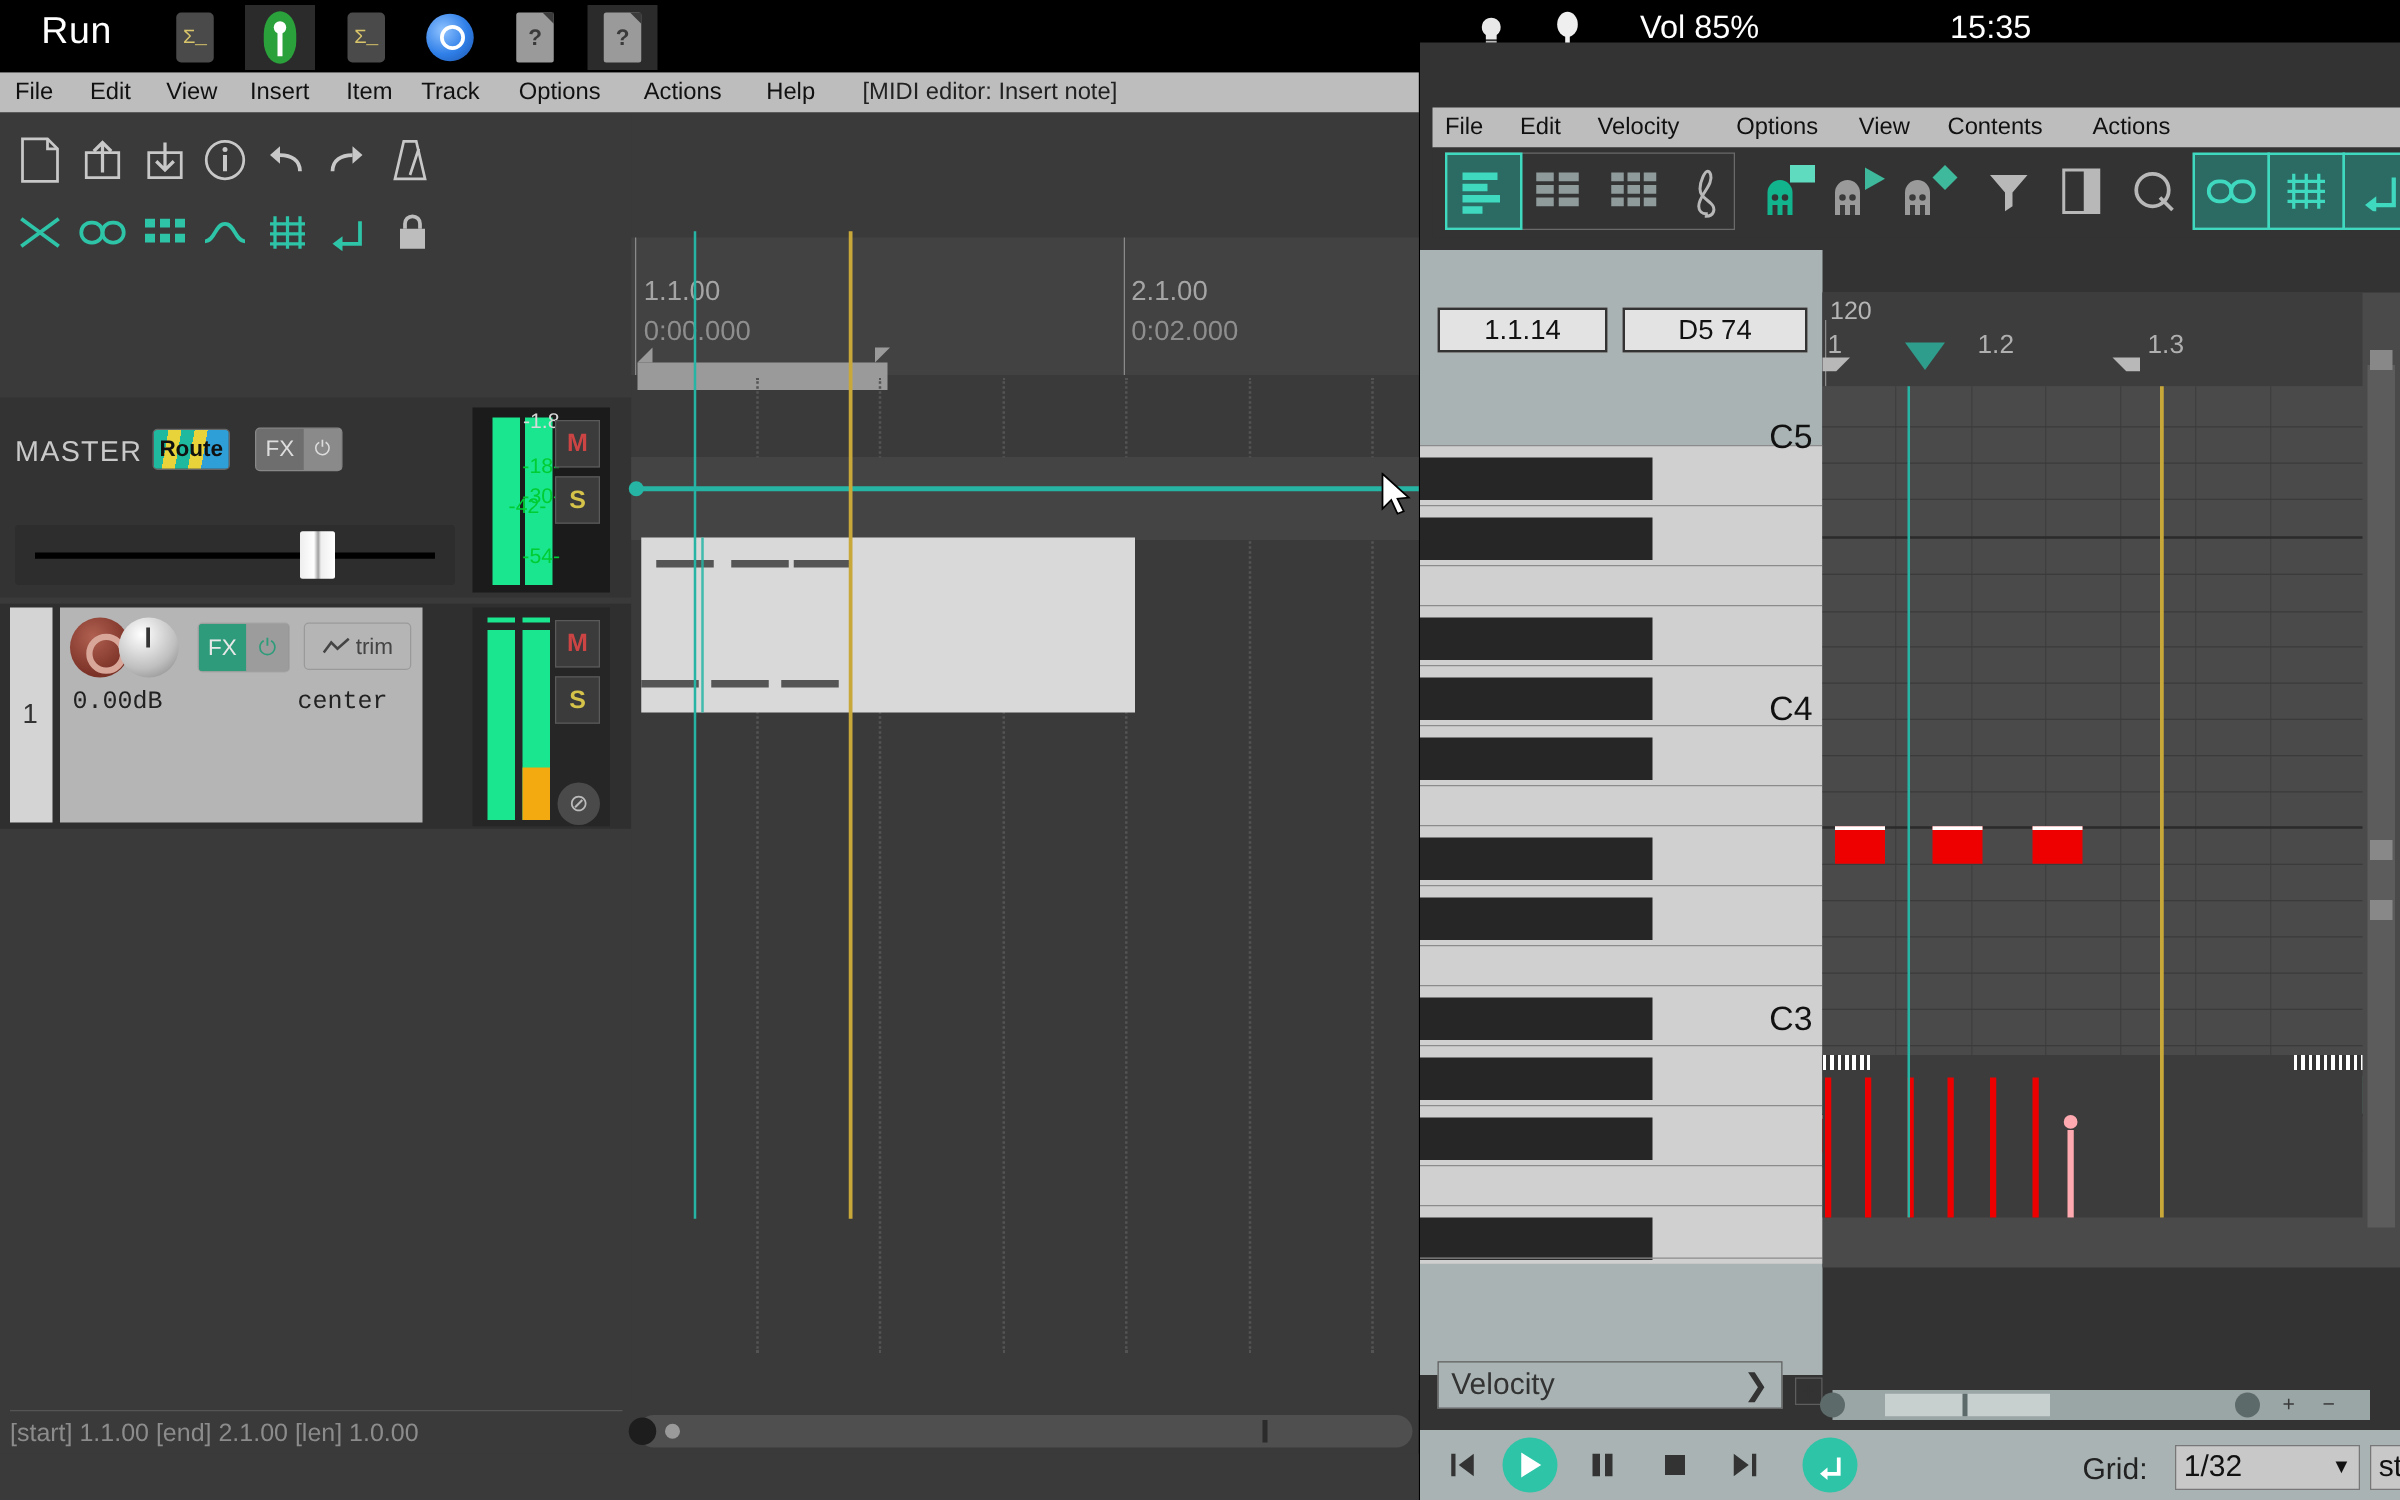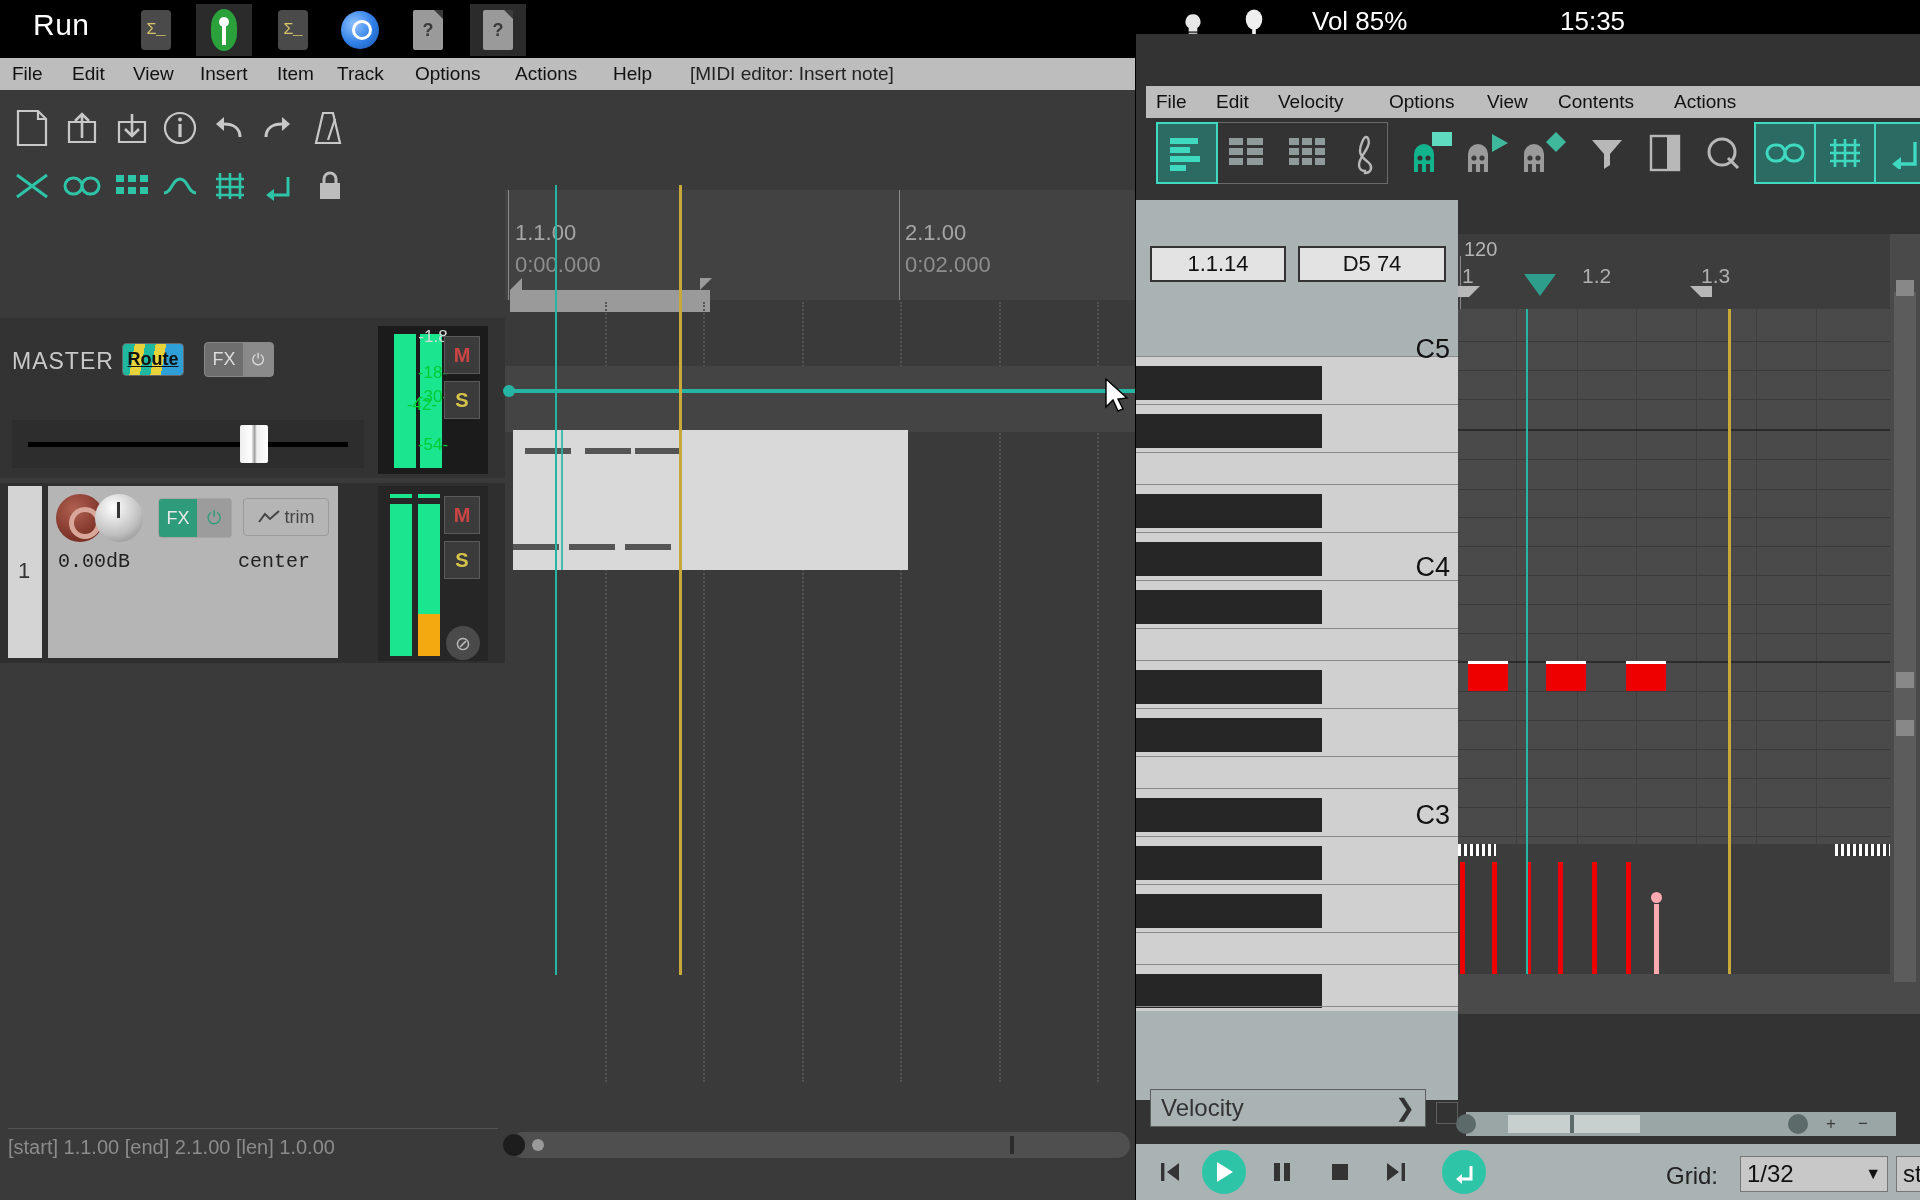--- a/index.html
+++ b/index.html
@@ -43,21 +43,21 @@
   #toolbar { position:absolute; left:0; top:32px; width:505px; height:120px; background:#3a3a3a; }
   .tbtn { position:absolute; width:56px; height:56px; display:flex; align-items:center; justify-content:center; }
   .tbtn svg { display:block; }
 
   
   #masterPanel { position:absolute; left:0; top:260px; width:505px; height:160px; background:#333; }
   #masterLbl { position:absolute; left:12px; top:290px; font-size:23px; color:#c9c9c9; letter-spacing:1px;}
   #routeBtn { position:absolute; left:122px; top:285px; width:62px; height:33px; border-radius:4px;
               background:linear-gradient(100deg,#1fb9a0 0 18%,#e8d33a 18% 34%,#1fb9a0 34% 50%,#e8d33a 50% 66%,#2f9fd8 66% 100%);
               border:1px solid #666; display:flex; align-items:center; justify-content:center; }
-  #routeBtn span { font-size:18px; color:#111; font-weight:bold;text-decoration:underline; }
+  #routeBtn span { font-size:18px; color:#111; font-weight:bold; }
   #fxMaster { position:absolute; left:204px; top:284px; width:70px; height:35px; border-radius:4px;
               background:#6e6e6e; border:1px solid #888; display:flex; }
   #fxMaster .lab { flex:1; display:flex; align-items:center; justify-content:center; color:#ddd; font-size:18px;}
   #fxMaster .pw { width:30px; display:flex; align-items:center; justify-content:center;
                   background:#8a8a8a; color:#ddd; font-size:16px; }
   #masterFader { position:absolute; left:12px; top:362px; width:352px; height:48px;
                  background:#2d2d2d; border-radius:3px; }
   #masterFader .rail { position:absolute; left:16px; top:22px; width:320px; height:5px; background:#000; }
   #masterFader .knob { position:absolute; left:228px; top:5px; width:28px; height:38px;
                        background:linear-gradient(90deg,#eee,#fff 40%,#9f9f9f 52%,#efefef 60%,#fff); border-radius:2px; }
@@ -619,21 +619,21 @@
     <div class="keylabel" style="top:-22px">C5</div>
     <div class="keylabel" style="top:196px">C4</div>
     <div class="keylabel" style="top:444px">C3</div>
   </div>
 
   <div id="rollArea">
     <div id="rollRuler">
       <div class="tempo">120</div>
       <div class="bl" style="left:4px">1</div>
       <div class="bl" style="left:124px">1.2</div>
-      <div class="bl" style="left:243px">1.3</div>
+      <div class="bl" style="left:260px">1.3</div>
       <div style="position:absolute;left:2px;top:22px;width:1px;height:53px;background:#8a8a8a"></div>
       <div style="position:absolute;left:0;top:52px;width:22px;height:0;border-top:11px solid #b8b8b8;border-right:11px solid transparent"></div>
       <div style="position:absolute;left:232px;top:52px;width:22px;height:0;border-top:11px solid #b8b8b8;border-left:11px solid transparent"></div>
       <div style="position:absolute;left:66px;top:40px;width:0;height:0;border-left:16px solid transparent;border-right:16px solid transparent;border-top:22px solid #2e9d8c"></div>
     </div>
 
     <div id="rollGrid">
       <div class="vline" style="left:58px"></div>
         <div class="vline" style="left:119px"></div>
       <div class="vline" style="left:178px"></div>

